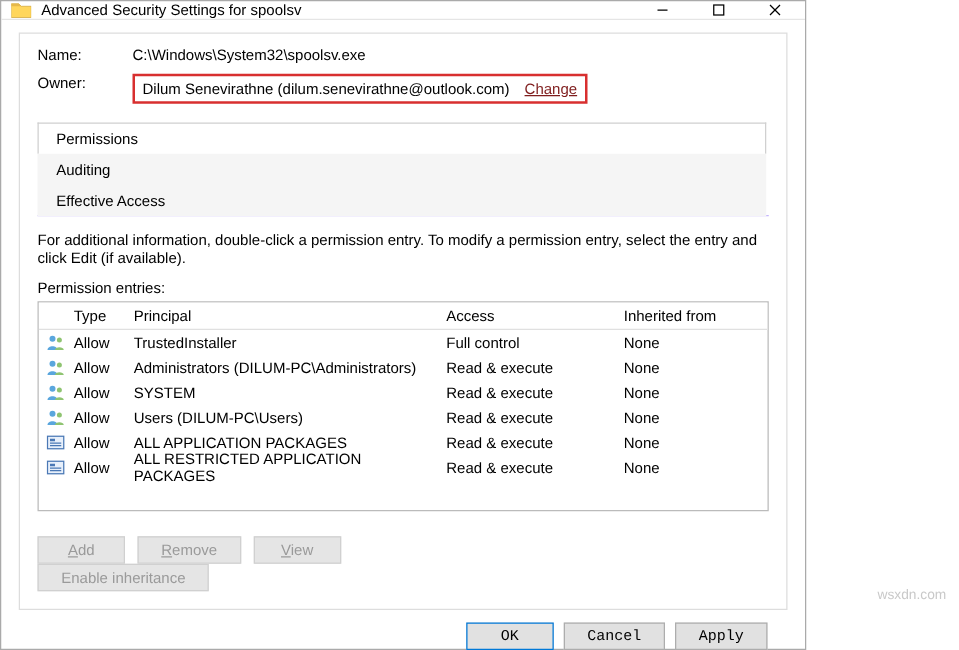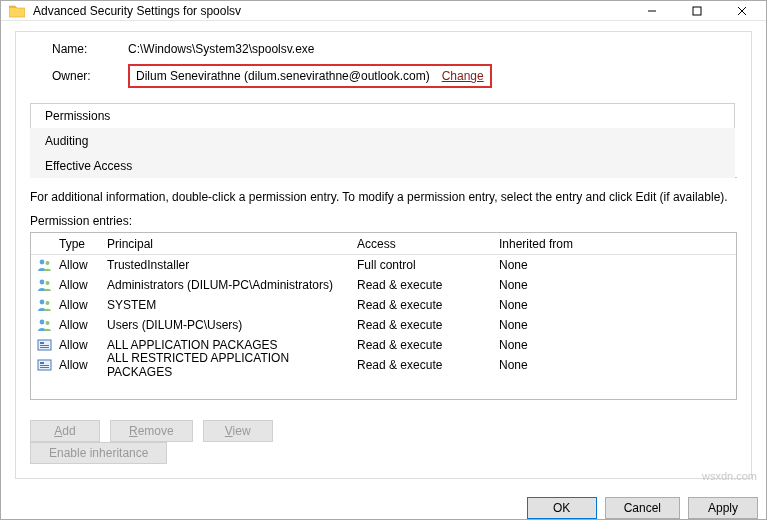--- a/index.html
+++ b/index.html
@@ -7,21 +7,21 @@
       margin: 0;
       font-family: "Segoe UI", Tahoma, sans-serif;
       font-size: 12px;
       background: #fff;
       color: #000;
       width: 767px;
       height: 520px;
       overflow: hidden;
     }
     .window {
-      width: 767px;
+      width: 645px;
       height: 520px;
       border: 1px solid #aaa;
       background: #fff;
       display: flex;
       flex-direction: column;
     }
     .titlebar {
       height: 30px;
       display: flex;
       align-items: center;
@@ -55,21 +55,21 @@
       display: flex;
       flex-direction: column;
     }
     .panel {
       border: 1px solid #ddd;
       padding: 10px 14px 14px 14px;
       flex: 1;
       display: flex;
       flex-direction: column;
     }
-    .row { display: flex; align-items: center; margin-bottom: 8px; margin-left: 22px; }
+    .row { display: flex; align-items: flex-start; margin-bottom: 8px; }
     .row .lbl { width: 76px; }
     .owner-box {
       border: 2px solid #d82f2f;
       padding: 3px 6px;
       display: inline-flex;
       align-items: center;
       gap: 12px;
     }
     .link { color: #7f1d1d; text-decoration: underline; cursor: pointer; }
     .tabs {
@@ -139,21 +139,22 @@
     }
     .btn.u { text-decoration: none; }
     .btn.u span.ul { text-decoration: underline; }
     .inherit-row { }
     .footer {
       height: 44px;
       display: flex;
       justify-content: flex-end;
       align-items: flex-end;
       gap: 8px;
-      padding: 0 8px;
+      padding: 0 30px;
+      font-family: Liberation Mono, monospace;
     }
     .btn.default { border: 1px solid #0078d7; }
     .watermark {
       position: absolute;
       right: 10px;
       top: 470px;
       color: #c9c9c9;
       font-size: 11px;
       pointer-events: none;
     }

